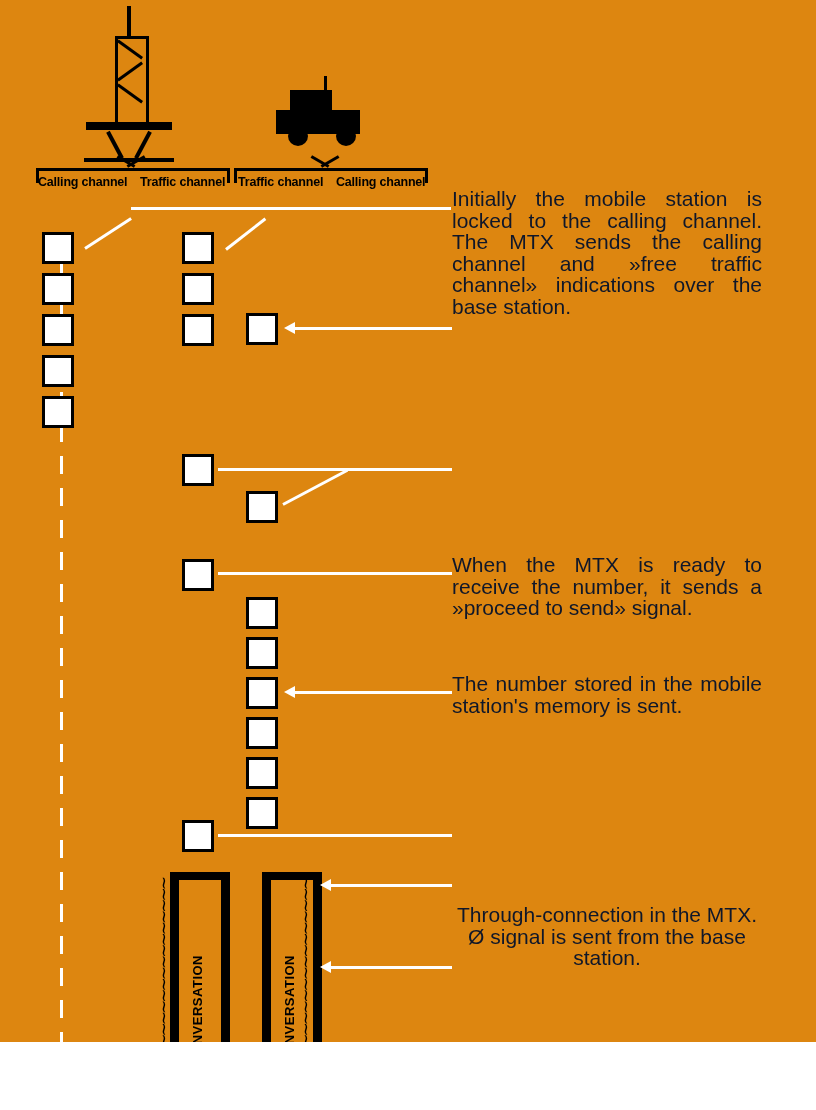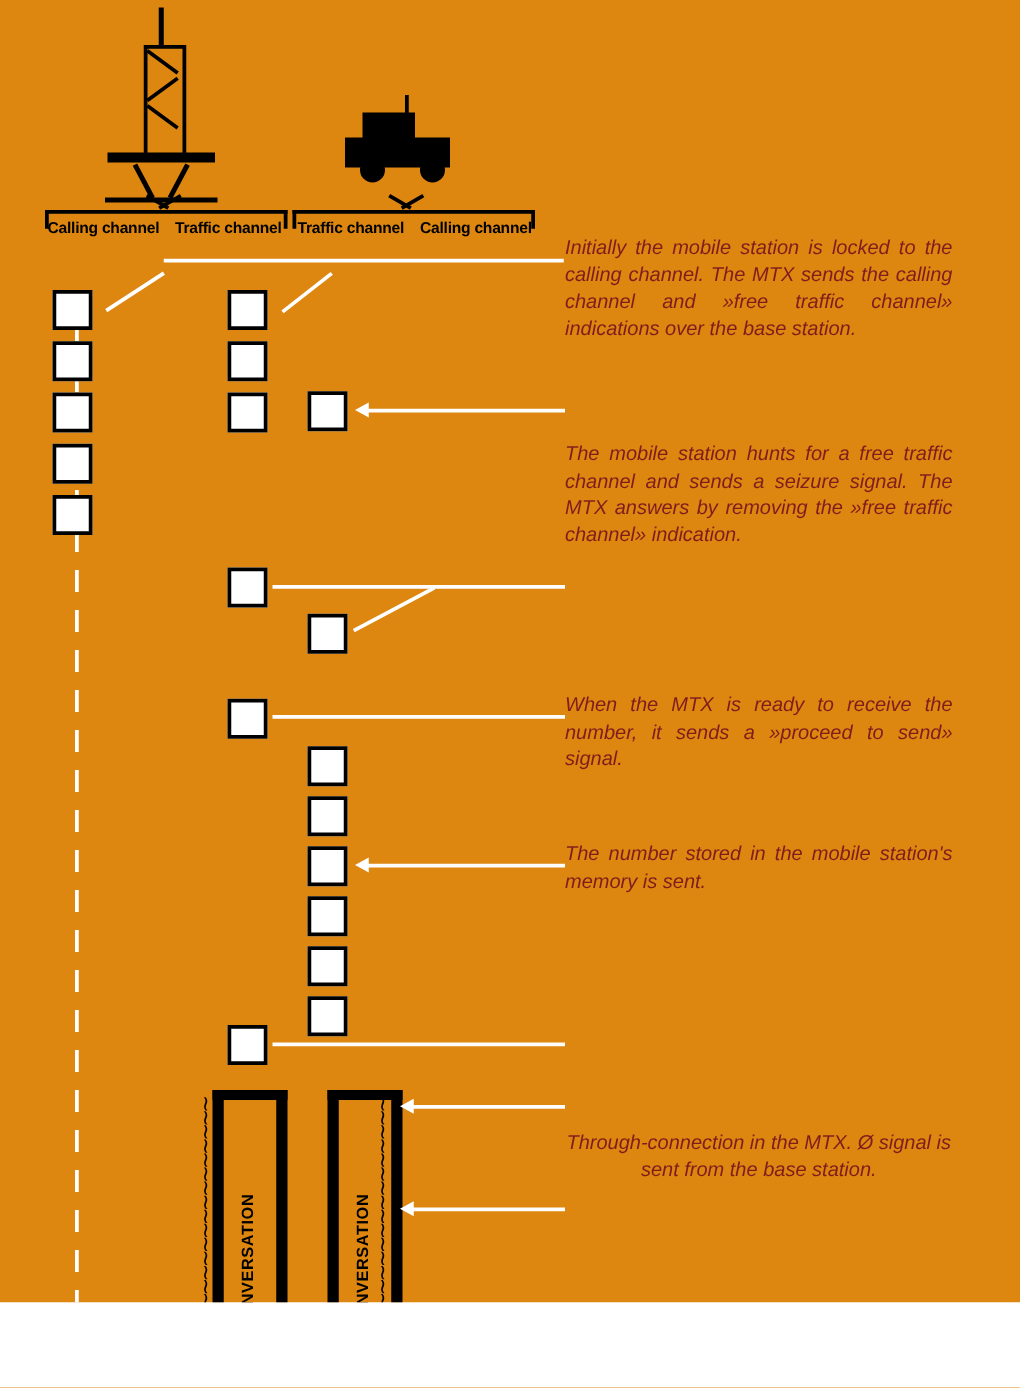--- a/index.html
+++ b/index.html
@@ -106,27 +106,26 @@
     border-top: 6px solid transparent;
     border-bottom: 6px solid transparent;
   }
   .arrow-left {
     border-right: 11px solid #ffffff;
   }
 
   
   .caption {
     position: absolute;
-    color: #7f1d1d;
-    font-size: 16px;
+    color: #0f172a;
+    font-size: 21px;
     line-height: 21.5px;
     text-align: justify;
     width: 310px;
     font-family: "Liberation Sans", sans-serif;
-    font-style: italic;
   }
 
   
   .conv-col {
     position: absolute;
   }
   .conv-rail {
     position: absolute;
     background: #000;
   }
@@ -251,21 +250,20 @@
 
   <div class="leader" style="left:330px; top:884px; width:122px;"></div>
   <div class="arrow arrow-left" style="left:320px; top:879px;"></div>
 
   <div class="leader" style="left:330px; top:966px; width:122px;"></div>
   <div class="arrow arrow-left" style="left:320px; top:961px;"></div>
 
   <div class="caption" style="left:452px; top:188px;">Initially the mobile station is locked to the calling channel. The MTX sends the calling channel and »free traffic channel» indications over the base station.</div>
 
 
-  <div class="caption" style="left:452px; top:353px;">The mobile station hunts for a free traffic channel and sends a seizure signal. The MTX answers by removing the »free traffic channel» indication.</div>
 
 
   <div class="caption" style="left:452px; top:554px;">When the MTX is ready to receive the number, it sends a »proceed to send» signal.</div>
 
   <div class="caption" style="left:452px; top:673px;">The number stored in the mobile station's memory is sent.</div>
 
 
   <div class="caption" style="left:452px; top:904px; text-align:center;">Through-connection in the MTX. Ø signal is sent from the base station.</div>
 
 

